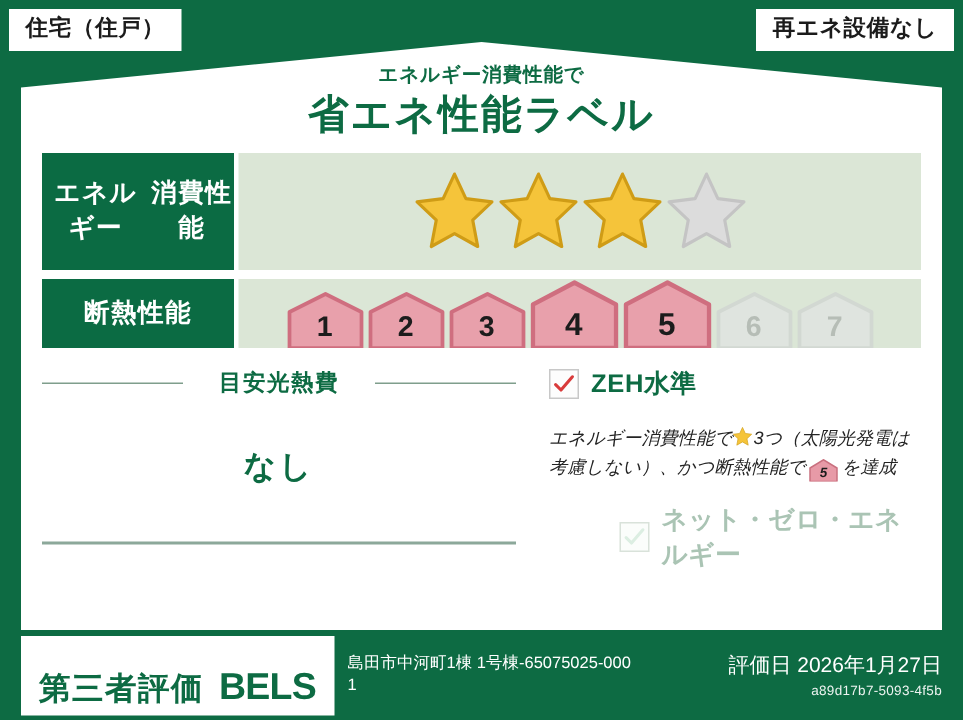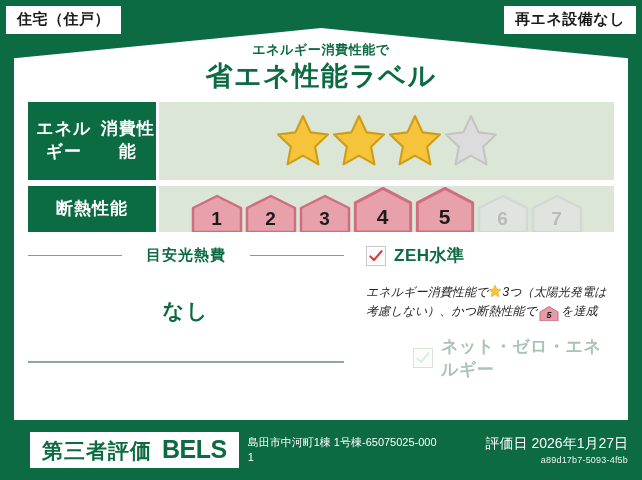--- a/index.html
+++ b/index.html
@@ -273,22 +273,22 @@
     bottom: 0;
     width: 642px;
     height: 60px;
     background: #0d6b43;
     z-index: 20;
     display: flex;
     align-items: center;
   }
   .bels-plate {
     background: #ffffff;
-    margin-left: 30px;
-    padding: 5px 12px 6px;
+    margin-left: 14px;
+    padding: 22px 12px 6px;
     display: flex;
     align-items: baseline;
     gap: 10px;
     flex: 0 0 auto;
   }
   .bels-jp {
     font-size: 21px;
     font-weight: bold;
     color: #0d6b43;
     letter-spacing: 1px;

